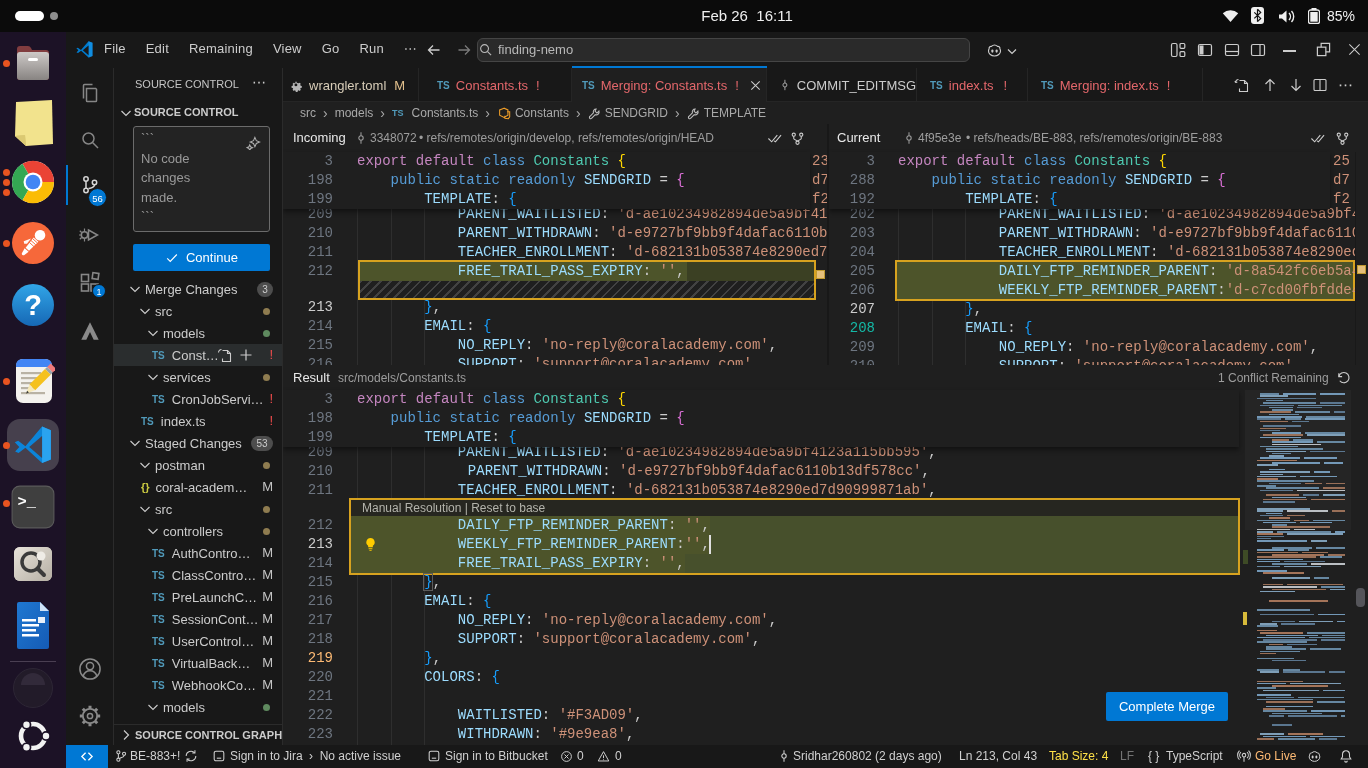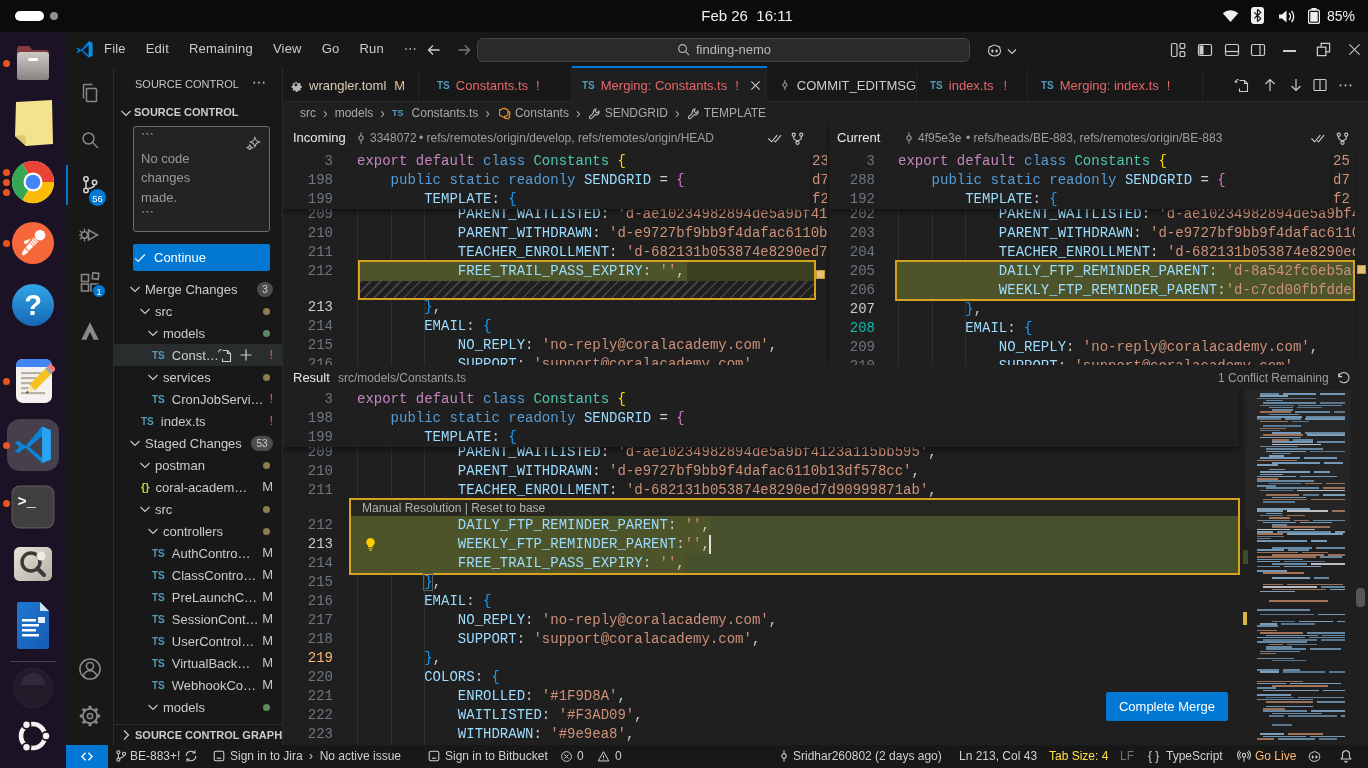--- a/index.html
+++ b/index.html
@@ -179,21 +179,21 @@
     </svg>
   <div class="ab hdr13" style="left:28px;top:9px;color:#cccccc;letter-spacing:.2px">
     <span style="padding:0 10px">File</span><span style="padding:0 10px">Edit</span><span style="padding:0 10px">Remaining</span><span style="padding:0 10px">View</span><span style="padding:0 10px">Go</span><span style="padding:0 10px">Run</span><span style="padding:0 10px">⋯</span>
   </div>
   <svg class="ab" style="left:360px;top:10px" width="16" height="16" viewBox="0 0 16 16" fill="none" stroke="#cccccc" stroke-width="1.3">
       <path d="M13.5 8h-11M7 3.5 2.5 8 7 12.5"></path>
     </svg>
   <svg class="ab" style="left:390px;top:10px" width="16" height="16" viewBox="0 0 16 16" fill="none" stroke="#7a7a7a" stroke-width="1.3">
       <path d="M2.5 8h11M9 3.5 13.5 8 9 12.5"></path>
     </svg>
-  <div class="ab" style="left:411px;top:6px;width:493px;height:24px;background:#2a2a2a;border:1px solid #454545;border-radius:6px;text-align:center;line-height:22px;font-size:13px;color:#b8b8b8">
+  <div class="ab" style="left:411px;top:6px;width:493px;height:24px;background:#2a2a2a;border:1px solid #454545;border-radius:6px;text-align:left;line-height:22px;font-size:13px;color:#b8b8b8">
     <svg style="display:inline-block;vertical-align:-3px;margin-right:5px" width="15" height="15" viewBox="0 0 16 16" fill="none" stroke="#b8b8b8" stroke-width="1.2">
         <circle cx="7" cy="7" r="4.2"></circle>
         <path d="M10.2 10.2 14 14"></path>
       </svg>finding-nemo</div>
   <svg class="ab" style="left:920px;top:10px" width="17" height="17" viewBox="0 0 24 24" fill="none" stroke="#cccccc" stroke-width="1.6">
       <path d="M7.7 6.2C9 4.9 10.4 4.2 12 4.2s3 .7 4.3 2c.6-.2 1.5-.1 2.3.5 1 .8 1.3 1.8 1 2.8.6 1 .9 2 .9 3.2 0 3.9-3.8 7.1-8.5 7.1S3.5 16.6 3.5 12.7c0-1.2.3-2.2.9-3.2-.3-1 0-2 1-2.8.8-.6 1.7-.7 2.3-.5z"></path>
       <rect x="7.5" y="10.5" width="3" height="4.5" rx="1.5" fill="#ccc" stroke="none"></rect>
       <rect x="13.5" y="10.5" width="3" height="4.5" rx="1.5" fill="#ccc" stroke="none"></rect>
     </svg>
   <svg class="ab" style="left:941px;top:15px" width="10" height="8" viewBox="0 0 10 8" fill="none" stroke="#cccccc" stroke-width="1.2">
@@ -361,21 +361,21 @@
       <path d="M3.5 6 8 10.5 12.5 6"></path>
     </svg>
   <div class="ab" style="left:20px;top:38px;font-size:11px;font-weight:bold;color:#cccccc">SOURCE CONTROL</div>
   <div class="ab" style="left:19px;top:58px;width:137px;height:106px;background:#232323;border:1px solid #6b6b6b;border-radius:3px">
     <div style="position:absolute;left:7px;top:2px;font-size:13px;color:#999;line-height:19.5px">```<br>No code<br>changes<br>made.<br>```</div>
     <svg class="ab" style="right:8px;top:8px" width="15" height="15" viewBox="0 0 16 16" fill="none" stroke="#b0b0b0" stroke-width="1.1">
         <path d="M9.5 2.5 11 6l3.5 1.5L11 9 9.5 12.5 8 9 4.5 7.5 8 6z"></path>
         <path d="M4 10.5l.9 2.1 2.1.9-2.1.9-.9 2.1-.9-2.1-2.1-.9 2.1-.9z"></path>
       </svg>
   </div>
-  <div class="ab" style="left:19px;top:176px;width:137px;height:27px;background:#0078d4;border-radius:2px;color:#fff;font-size:13px;display:flex;align-items:center;justify-content:flex-start">
+  <div class="ab" style="left:19px;top:176px;width:137px;height:27px;background:#0078d4;border-radius:2px;color:#fff;font-size:13px;display:flex;align-items:center;justify-content:center">
     <svg width="14" height="14" viewBox="0 0 16 16" fill="none" stroke="#fff" stroke-width="1.3" style="margin-right:7px">
         <path d="M2.5 8.5 6 12 13.5 4"></path>
       </svg>Continue</div>
   <div id="tree">
   <div class="trow" style="top:210px;">
         <svg class="chev" style="margin-left:13px" width="16" height="16" viewBox="0 0 16 16" fill="none" stroke="#cccccc" stroke-width="1.1">
           <path d="M3.5 6 8 10.5 12.5 6"></path>
         </svg>
         <span style="margin-left:2px">Merge Changes</span>
         <span class="ab" style="right:10px;top:4px;width:16px;height:15px;background:#4d4d4d;border-radius:8px;color:#ccc;font-size:10px;text-align:center;line-height:15px">3</span>
@@ -648,21 +648,21 @@
 <div class="ab" style="left:67px;top:151px;width:360px;height:19px;background:#4d542a"></div>
 <div class="ab" style="left:427px;top:151px;width:529px;height:19px;background:#47502c"></div>
 <div class="ab" style="left:67px;top:170px;width:360px;height:19px;background:#4d542a"></div>
 <div class="ab" style="left:427px;top:170px;width:529px;height:19px;background:#47502c"></div>
 <div class="ab" style="left:67px;top:189px;width:335px;height:19px;background:#4d542a"></div>
 <div class="ab" style="left:402px;top:189px;width:554px;height:19px;background:#47502c"></div>
 <div class="ab" style="left:66px;top:133px;width:891px;height:77px;border:2px solid #d7a21f"></div>
 <div class="ab" style="left:68px;top:135px;width:887px;height:16px;background:#262620"></div>
 <div class="ab" style="left:79px;top:136px;font-size:12px;color:#b3b3ab">Manual Resolution | Reset to base</div>
 <div class="ab ln" style="left:0;top:97px;width:50px;color:#6e7681">210</div>
-<div class="ab code" style="left:74px;top:97px">            <span class="pr">PARENT_WITHDRAWN</span><span class="wh">: </span><span class="st">'d-e9727bf9bb9f4dafac6110b13df578cc'</span><span class="wh">,</span></div>
+<div class="ab code" style="left:84px;top:97px">            <span class="pr">PARENT_WITHDRAWN</span><span class="wh">: </span><span class="st">'d-e9727bf9bb9f4dafac6110b13df578cc'</span><span class="wh">,</span></div>
 <div class="ab ln" style="left:0;top:116px;width:50px;color:#6e7681">211</div>
 <div class="ab code" style="left:74px;top:116px">            <span class="pr">TEACHER_ENROLLMENT</span><span class="wh">: </span><span class="st">'d-682131b053874e8290ed7d90999871ab'</span><span class="wh">,</span></div>
 <div class="ab ln" style="left:0;top:151px;width:50px;color:#6e7681">212</div>
 <div class="ab code" style="left:74px;top:151px">            <span class="pr">DAILY_FTP_REMINDER_PARENT</span><span class="wh">: </span><span class="st">''</span><span class="wh">,</span></div>
 <div class="ab ln" style="left:0;top:170px;width:50px;color:#cccccc">213</div>
 <div class="ab code" style="left:74px;top:170px">            <span class="pr">WEEKLY_FTP_REMINDER_PARENT</span><span class="wh">:</span><span class="st">''</span><span class="wh">,</span></div>
 <div class="ab ln" style="left:0;top:189px;width:50px;color:#6e7681">214</div>
 <div class="ab code" style="left:74px;top:189px">            <span class="pr">FREE_TRAIL_PASS_EXPIRY</span><span class="wh">: </span><span class="st">''</span><span class="wh">,</span></div>
 <div class="ab ln" style="left:0;top:208px;width:50px;color:#6e7681">215</div>
 <div class="ab code" style="left:74px;top:208px">        <span class="b3">}</span><span class="wh">,</span></div>
@@ -670,21 +670,20 @@
 <div class="ab code" style="left:74px;top:227px">        <span class="pr">EMAIL</span><span class="wh">: </span><span class="b3">{</span></div>
 <div class="ab ln" style="left:0;top:246px;width:50px;color:#6e7681">217</div>
 <div class="ab code" style="left:74px;top:246px">            <span class="pr">NO_REPLY</span><span class="wh">: </span><span class="st">'no-reply@coralacademy.com'</span><span class="wh">,</span></div>
 <div class="ab ln" style="left:0;top:265px;width:50px;color:#6e7681">218</div>
 <div class="ab code" style="left:74px;top:265px">            <span class="pr">SUPPORT</span><span class="wh">: </span><span class="st">'support@coralacademy.com'</span><span class="wh">,</span></div>
 <div class="ab ln" style="left:0;top:284px;width:50px;color:#fdba74">219</div>
 <div class="ab code" style="left:74px;top:284px">        <span class="b3">}</span><span class="wh">,</span></div>
 <div class="ab ln" style="left:0;top:303px;width:50px;color:#6e7681">220</div>
 <div class="ab code" style="left:74px;top:303px">        <span class="pr">COLORS</span><span class="wh">: </span><span class="b3">{</span></div>
 <div class="ab ln" style="left:0;top:322px;width:50px;color:#6e7681">221</div>
-<div class="ab code" style="left:74px;top:322px">            <span class="pr">ENROLLED</span><span class="wh">: </span><span class="st">'#1F9D8A'</span><span class="wh">,</span></div>
 <div class="ab ln" style="left:0;top:341px;width:50px;color:#6e7681">222</div>
 <div class="ab code" style="left:74px;top:341px">            <span class="pr">WAITLISTED</span><span class="wh">: </span><span class="st">'#F3AD09'</span><span class="wh">,</span></div>
 <div class="ab ln" style="left:0;top:360px;width:50px;color:#6e7681">223</div>
 <div class="ab code" style="left:74px;top:360px">            <span class="pr">WITHDRAWN</span><span class="wh">: </span><span class="st">'#9e9ea8'</span><span class="wh">,</span></div>
 <svg class="ab" style="left:80px;top:172px" width="15" height="15" viewBox="0 0 16 16" fill="#ffcc00">
       <path d="M8 1a4.5 4.5 0 0 0-2.5 8.2V11h5V9.2A4.5 4.5 0 0 0 8 1zM6 12h4v1H6zM6.8 14h2.4v1H6.8z"></path>
     </svg>
 <div class="ab" style="left:426px;top:170px;width:1.5px;height:19px;background:#e0e0e0"></div>
 <div class="ab" style="left:140px;top:208px;width:10px;height:18px;border:1px solid #5c5c5c"></div>
 <div class="ab" style="left:962px;top:25px;width:106px;height:355px;background:#1f1f1f">

